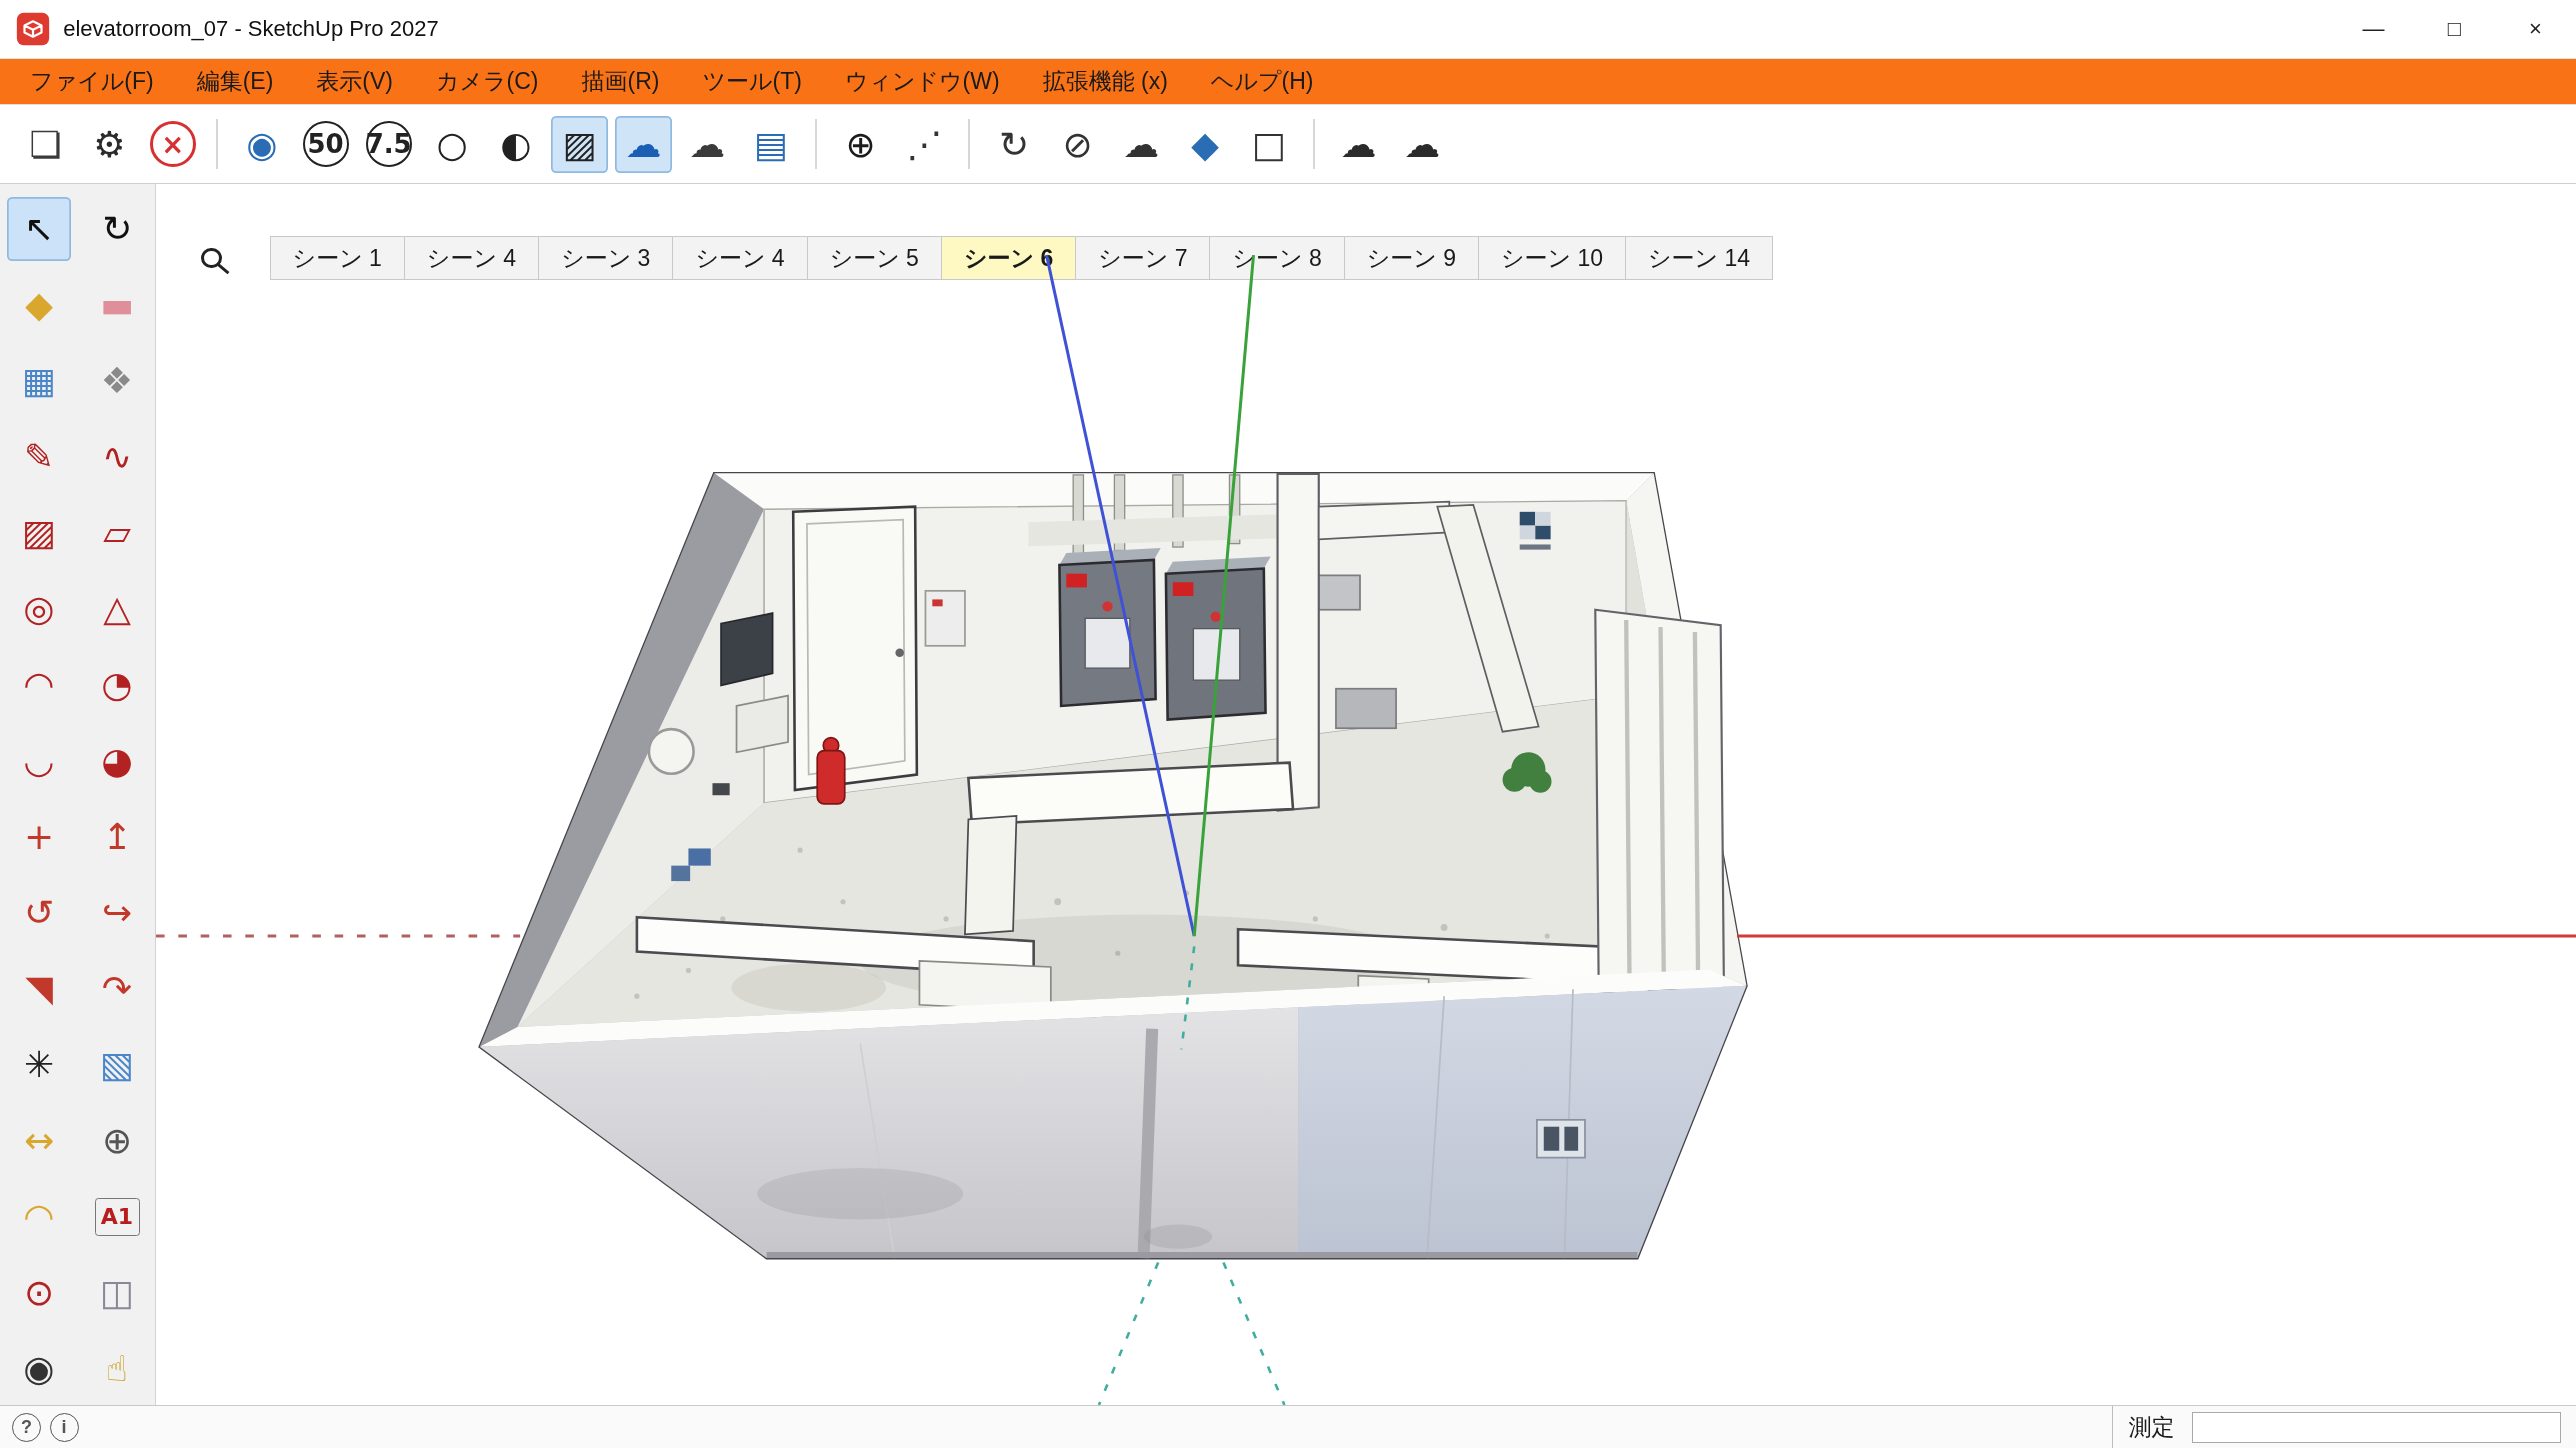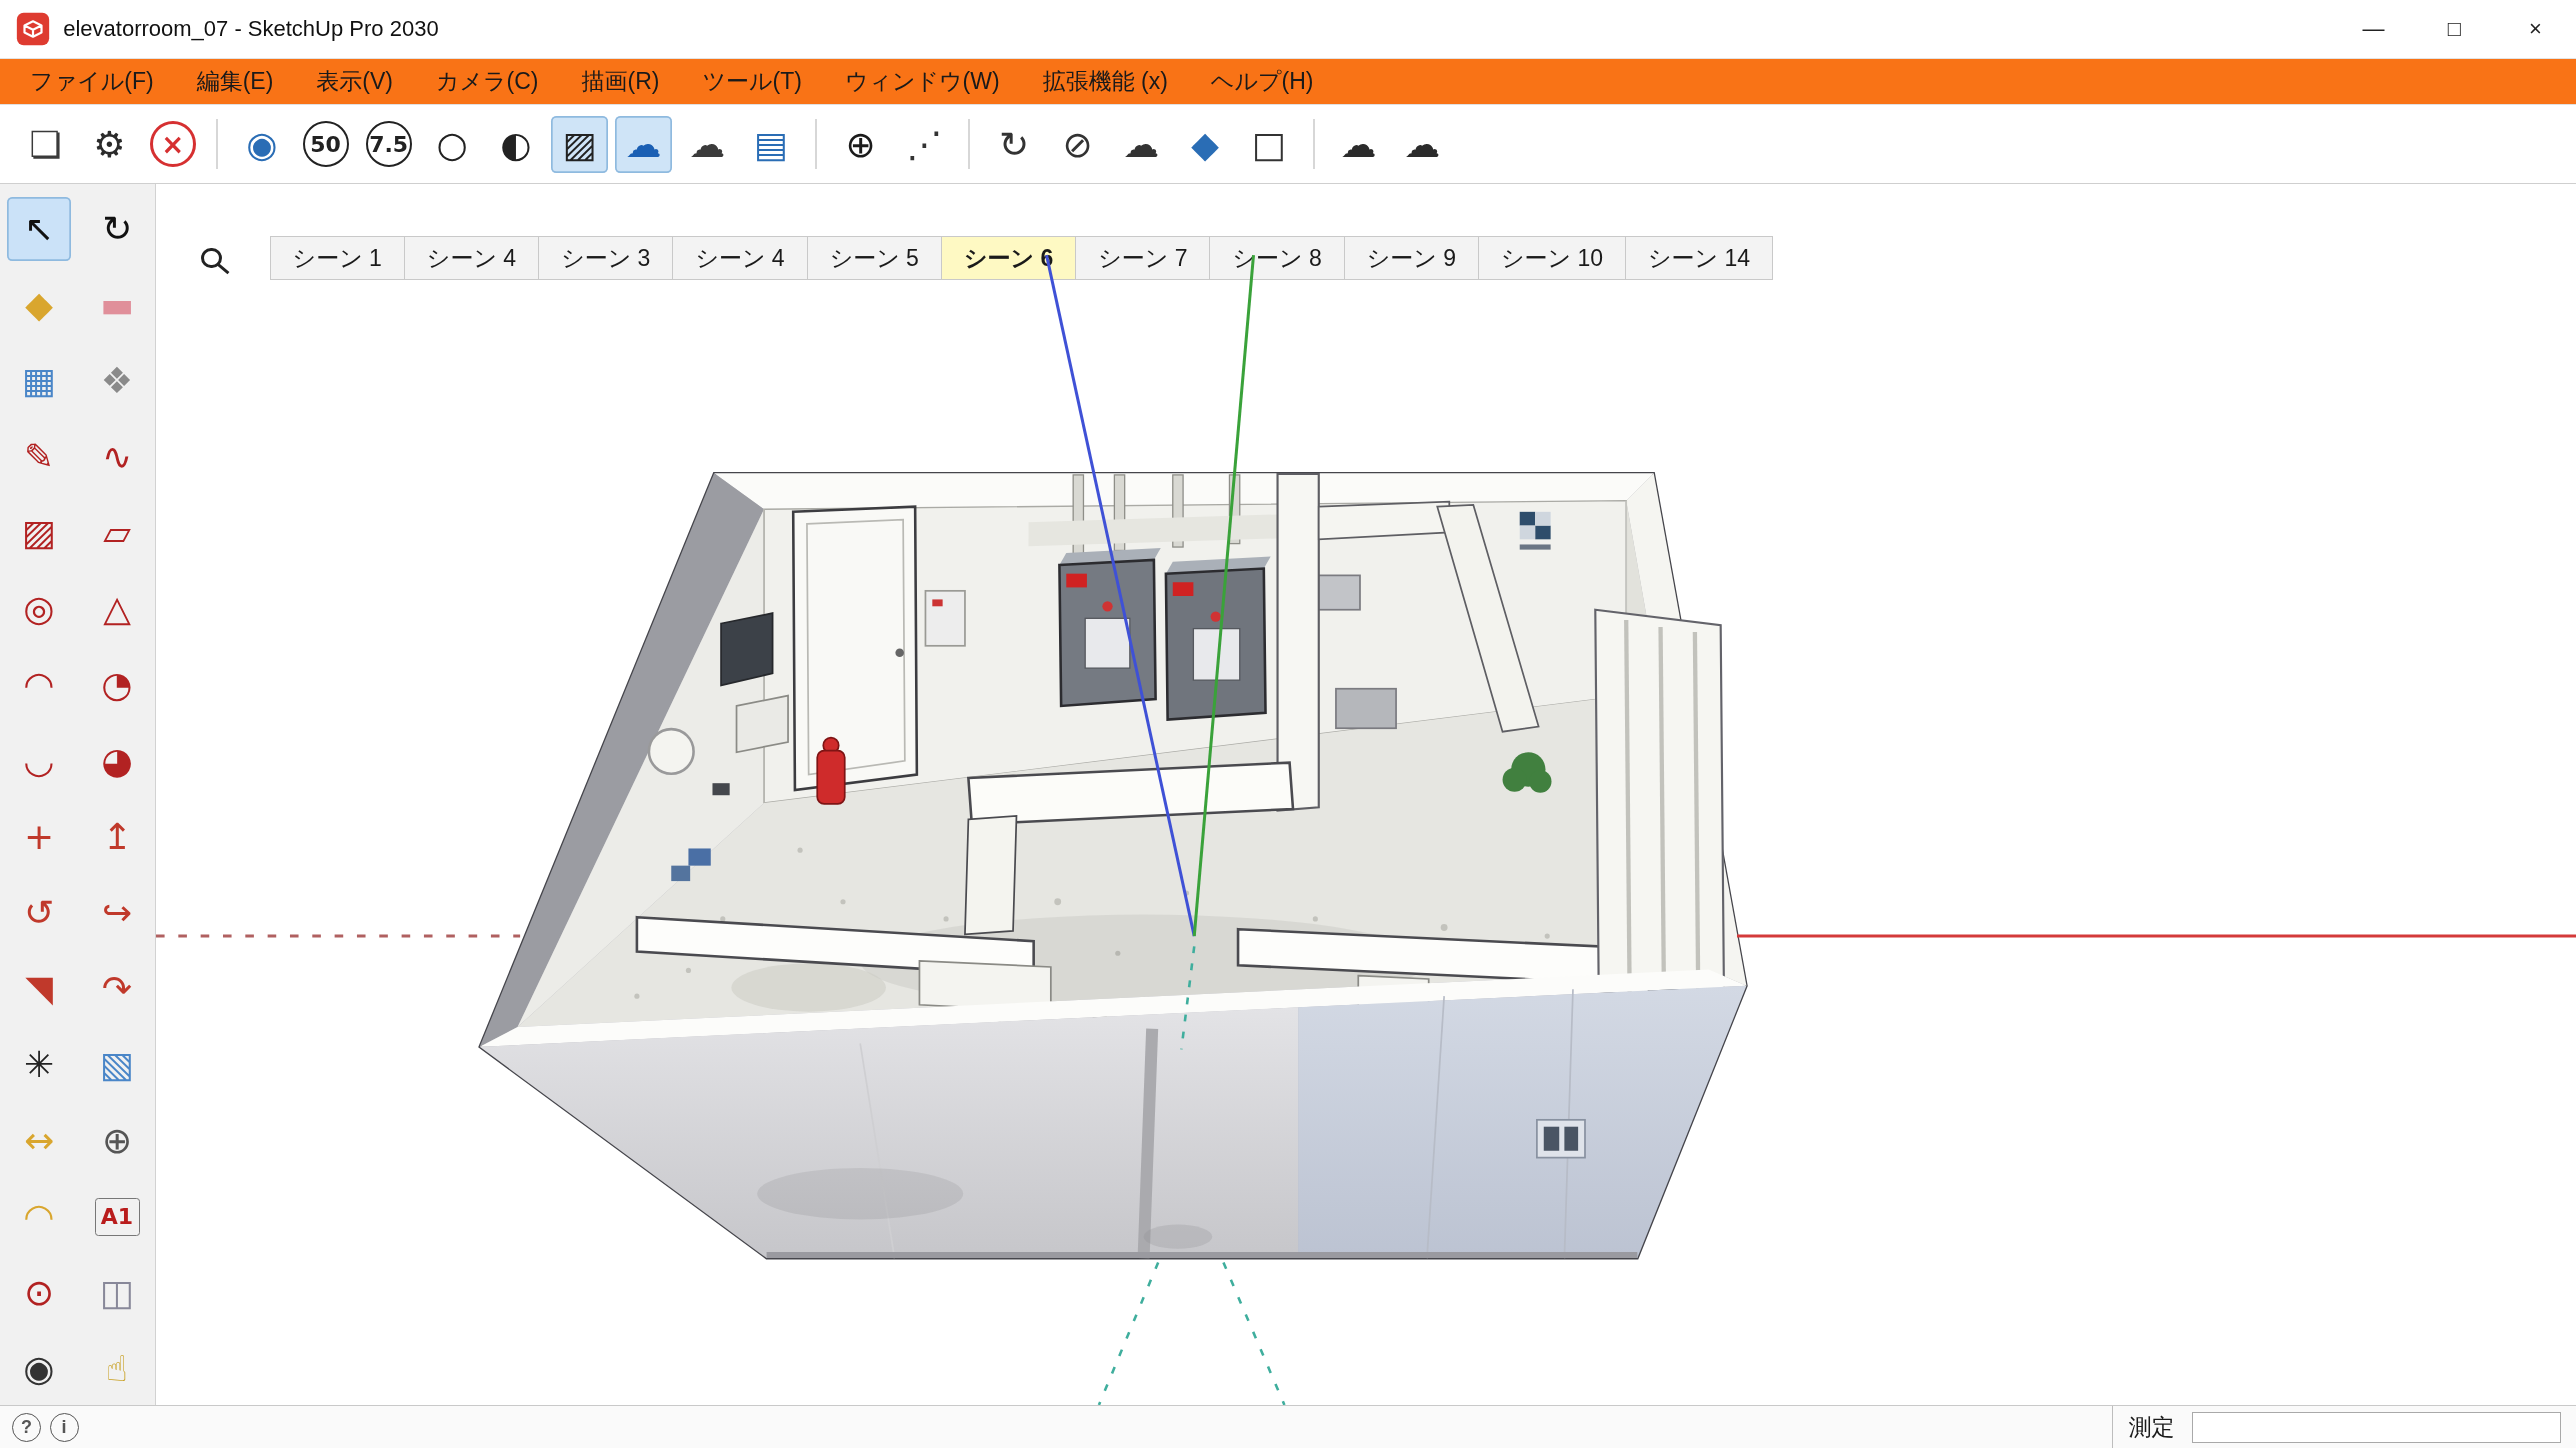--- a/index.html
+++ b/index.html
@@ -37,21 +37,21 @@
     position: absolute; left: 0; top: 105px; width: 100%; height: 79px;
     background: #fff; border-bottom: 0.9px solid #cfcfcf;
     display: flex; align-items: center; padding-left: 13.7px;
   }
   .tb-btn {
     width: 57px; height: 57px; margin: 0 3.4px; border-radius: 5.2px;
     display: flex; align-items: center; justify-content: center;
     font-family: "DejaVu Sans", sans-serif; font-size: 36px; cursor: pointer;
   }
   .tb-btn.txt {
-    width: 46px; height: 46px; margin: 5.2px 8.6px; font-size: 22px; font-weight: 700;
+    width: 46px; height: 46px; margin: 5.2px 8.6px; font-size: 26px; font-weight: 700;
     border: 2.6px solid currentColor; border-radius: 50%;
   }
   .tb-btn.ring-red {
     width: 46px; height: 46px; margin: 5.2px 8.6px; font-size: 27.5px; font-weight: 700;
     border: 3.4px solid #d63031; border-radius: 50%;
   }
   .tb-btn.active { background: #cfe4f7; box-shadow: inset 0 0 0 1.7px #8fbadf; }
   .tb-sep { width: 1.7px; height: 50px; background: #d7d7d7; margin: 0 12px; }
 
   
@@ -118,21 +118,21 @@
 
 <div class="app">
 
   <div class="titlebar">
     <span class="logo">
       <svg width="34" height="34" viewBox="0 0 40 40">
         <rect x="1" y="1" width="38" height="38" rx="8" fill="#de3b30"></rect>
         <path d="M10 16 L20 11 L30 16 L30 24 L20 29 L10 24 Z M10 16 L20 21 L30 16 M20 21 L20 29" stroke="#ffffff" stroke-width="2.6" fill="none" stroke-linejoin="round"></path>
       </svg>
     </span>
-    <span class="title">elevatorroom_07 - SketchUp Pro 2030</span>
+    <span class="title">elevatorroom_07 - SketchUp Pro 2027</span>
     <div class="win-controls">
       <span class="win-btn">—</span>
       <span class="win-btn">□</span>
       <span class="win-btn">×</span>
     </div>
   </div>
 
   <div class="menubar" id="menu-bar">
       <span class="menu-item">ファイル(F)</span>
       <span class="menu-item">編集(E)</span>

